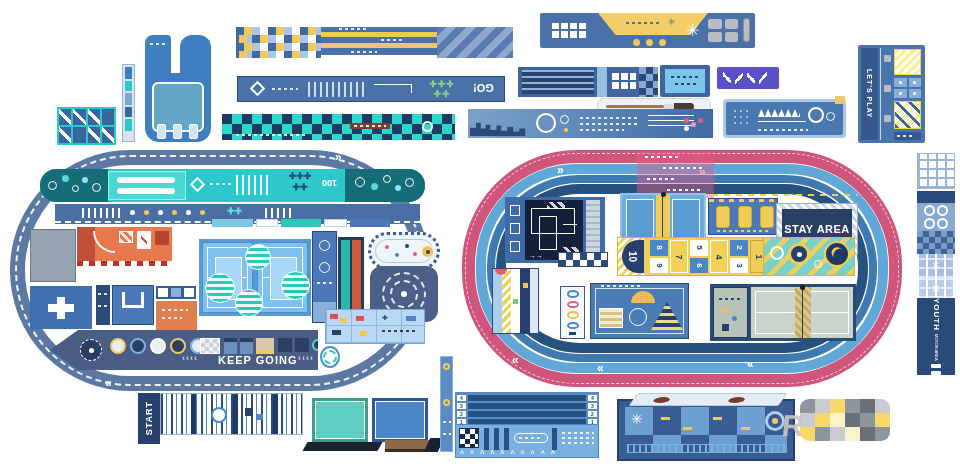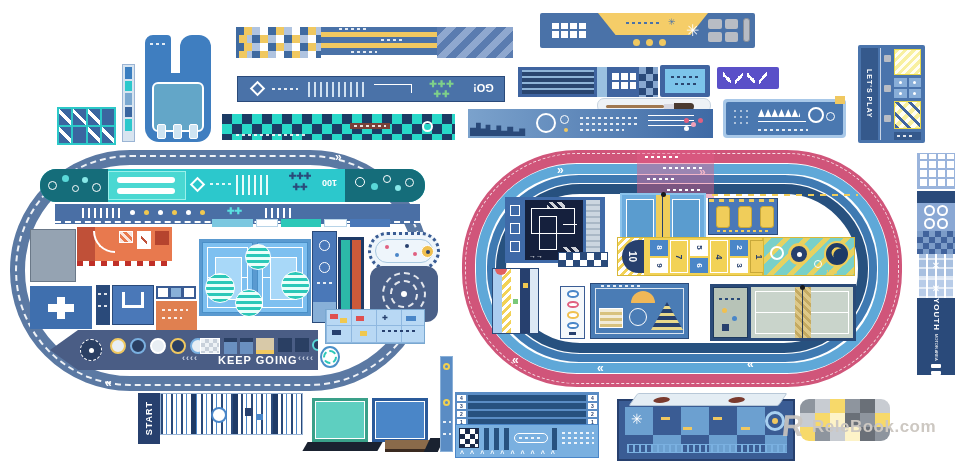--- a/index.html
+++ b/index.html
@@ -418,20 +418,25 @@
 
     <div class="a" style="left:246px;top:48px;width:70px;height:37px;background:#4a78b8;border:1px solid #2a4a7a;">
       <div class="a" style="left:0;top:0;width:100%;height:3px;background:repeating-linear-gradient(90deg,#f0cd5a 0 5px,transparent 5px 10px);"></div>
       <div class="a" style="left:7px;top:7px;width:14px;height:22px;background:#f0cd5a;border:1px solid #c8a83a;border-radius:3px;"></div>
       <div class="a" style="left:29px;top:7px;width:14px;height:22px;background:#f0cd5a;border:1px solid #c8a83a;border-radius:3px;"></div>
       <div class="a" style="left:51px;top:7px;width:14px;height:22px;background:#f0cd5a;border:1px solid #c8a83a;border-radius:3px;"></div>
       <div class="a mini" style="left:8px;bottom:2px;width:54px;--mc:#f0cd5a;"></div>
     </div>
     <div class="a" style="left:250px;top:44px;width:146px;height:2px;background:repeating-linear-gradient(90deg,#f0cd5a 0 6px,transparent 6px 12px);"></div>
 
+    <div class="a hatch" style="left:314px;top:53px;width:82px;height:52px;--ang:45deg;--h1:#cdd8e4;--h2:#fff;border:1px solid #9ab0c4;">
+      <div class="a ctr" style="left:5px;top:5px;right:5px;bottom:5px;background:#2a3f66;">
+        <span class="wtxt" style="font-size:11px;letter-spacing:.5px;">STAY AREA</span>
+      </div>
+    </div>
 
     <div class="a" style="left:155px;top:87px;width:146px;height:39px;background:#f2d256;border:1px solid #d8b838;">
       <div class="a hatch" style="left:0;top:0;width:26px;height:37px;--ang:135deg;--h1:#fff;--h2:#f2d256;"></div>
       <div class="a ctr" style="left:4px;top:2px;width:22px;height:33px;background:#27406e;border-radius:18px 0 0 18px;">
         <span class="wtxt" style="font-size:10px;transform:rotate(90deg);">10</span>
       </div>
       <div class="a" style="left:32px;top:2px;height:33px;display:flex;gap:2px;">
         <div style="width:18px;display:flex;flex-direction:column;gap:2px;">
           <div class="ctr" style="flex:1;background:#4a86c8;">
               <span class="wtxt" style="font-size:8px;transform:rotate(90deg);">8</span>
@@ -629,15 +634,14 @@
     <div class="a" style="left:20px;top:3px;width:16px;height:6px;background:#7a3a2e;border-radius:50%;"></div>
     <div class="a" style="left:95px;top:3px;width:16px;height:6px;background:#7a3a2e;border-radius:50%;"></div>
   </div>
 
   <div class="a" style="left:800px;top:399px;width:90px;height:42px;border-radius:9px;overflow:hidden;">
     <div style="height:14px;background:linear-gradient(90deg,#8e959e 0 15px,#c8ccd2 15px 30px,#f7d96a 30px 45px,#8e959e 45px 60px,#6a7078 60px 75px,#c8ccd2 75px 90px);"></div>
     <div style="height:14px;background:linear-gradient(90deg,#c8ccd2 0 15px,#f7d96a 15px 30px,#fdf3c8 30px 45px,#6a7078 45px 60px,#8e959e 60px 75px,#f7d96a 75px 90px);"></div>
     <div style="height:14px;background:linear-gradient(90deg,#f7d96a 0 15px,#8e959e 15px 30px,#c8ccd2 30px 45px,#fdf3c8 45px 60px,#6a7078 60px 75px,#8e959e 75px 90px);"></div>
   </div>
   <div class="a" style="left:782px;top:409px;font-size:30px;font-weight:bold;color:#cbc6c0;transform:skewX(-6deg);opacity:.9;">R</div>
-  <div class="a" style="left:812px;top:417px;font-size:17px;font-weight:bold;color:#cdc8c2;letter-spacing:.5px;">ReleBook.com</div>
 
 </div>
 
 </body></html>

